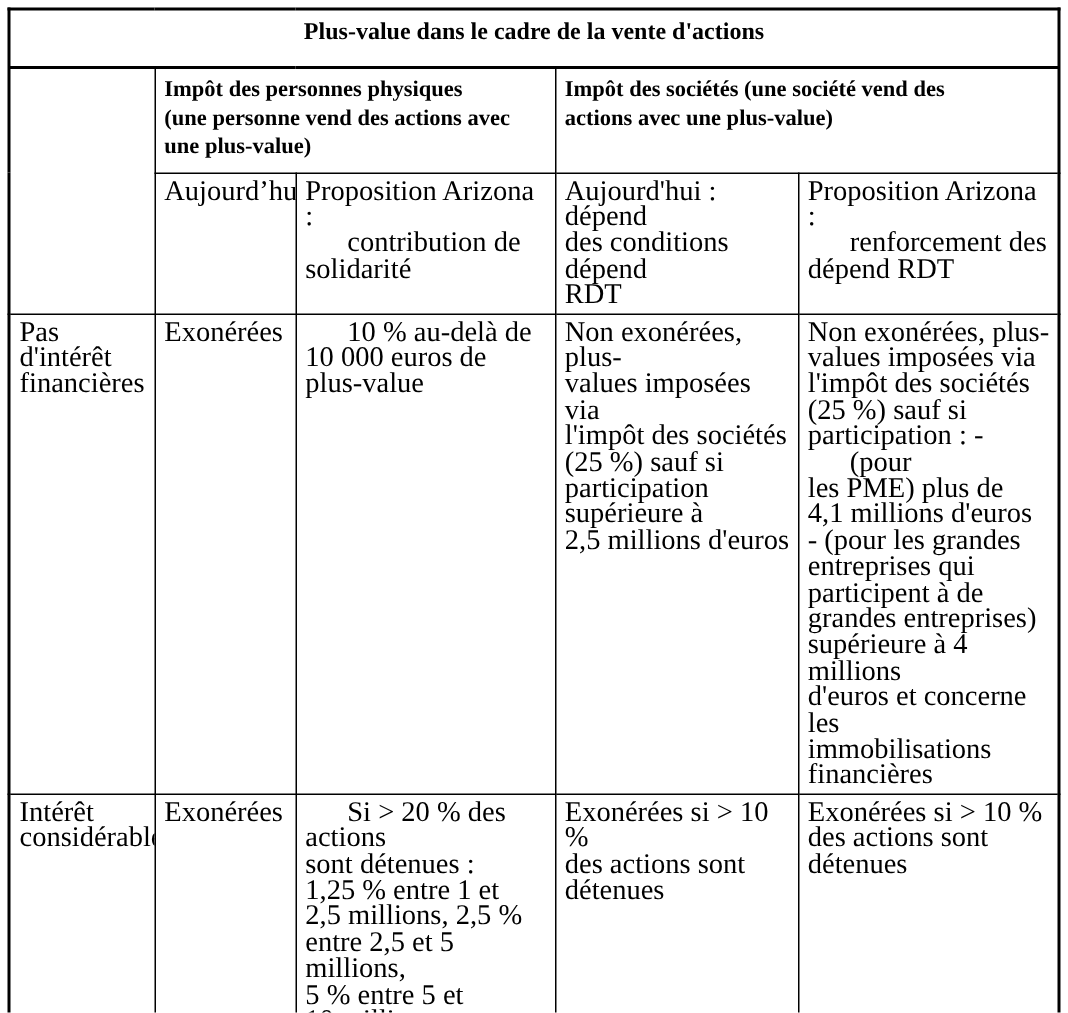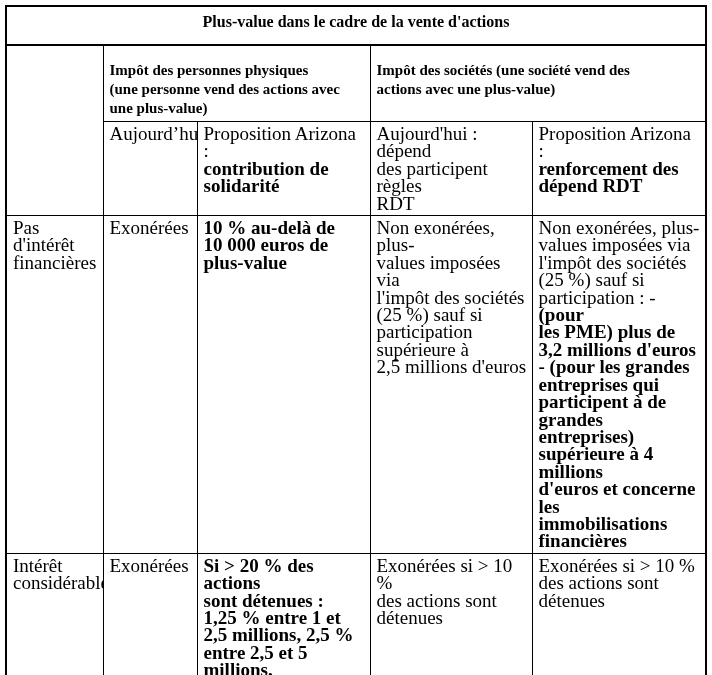--- a/index.html
+++ b/index.html
@@ -34,23 +34,23 @@
     font-size: 16px;
     line-height: 20px;
     padding: 5px 4px 4px 4px;
     border-bottom: 2px solid #000;
     white-space: normal;
   }
   td.group-cell {
     font-weight: bold;
     font-size: 15px;
     line-height: 19px;
-    padding-top: 15px;
+    padding-top: 5px;
   }
-  .b { font-weight: bold; }
+  .b { font-weight: normal; margin-left: 28px; }
   .u { }
 </style>
 </head>
 <body>
 
 <div class="page">
   <table class="doc-table">
     <colgroup>
       <col style="width:97px">
       <col style="width:94px">
@@ -69,21 +69,21 @@
 une plus-value)</td>
         <td class="group-cell" colspan="2">Impôt des sociétés (une société vend des
 actions avec une plus-value)</td>
       </tr>
       <tr style="height:69px">
         <td><span>Aujourd’hui</span></td>
         <td><span>Proposition Arizona :
 </span><span class="b">contribution de
 solidarité</span></td>
         <td><span>Aujourd'hui : dépend
-des participent règles
+des conditions dépend
 RDT</span></td>
         <td><span>Proposition Arizona :
 </span><span class="b">renforcement des
 dépend RDT</span></td>
       </tr>
       <tr style="height:275px">
         <td>Pas d'intérêt
 financières</td>
         <td><span>Exonérées</span></td>
         <td><span class="b">10 % au-delà de
@@ -94,21 +94,21 @@
 (25 %) </span><span class="u">sauf si</span><span>
 participation
 supérieure à
 2,5 millions d'euros</span></td>
         <td><span>Non exonérées, plus-
 values imposées via
 l'impôt des sociétés
 (25 %) </span><span class="u">sauf si</span><span>
 participation : - </span><span class="b">(pour
 les PME) plus de
-3,2 millions d'euros
+4,1 millions d'euros
 - (pour les grandes
 entreprises qui
 participent à de
 grandes entreprises)
 supérieure à 4 millions
 d'euros et concerne les
 immobilisations
 financières</span></td>
       </tr>
       <tr>

